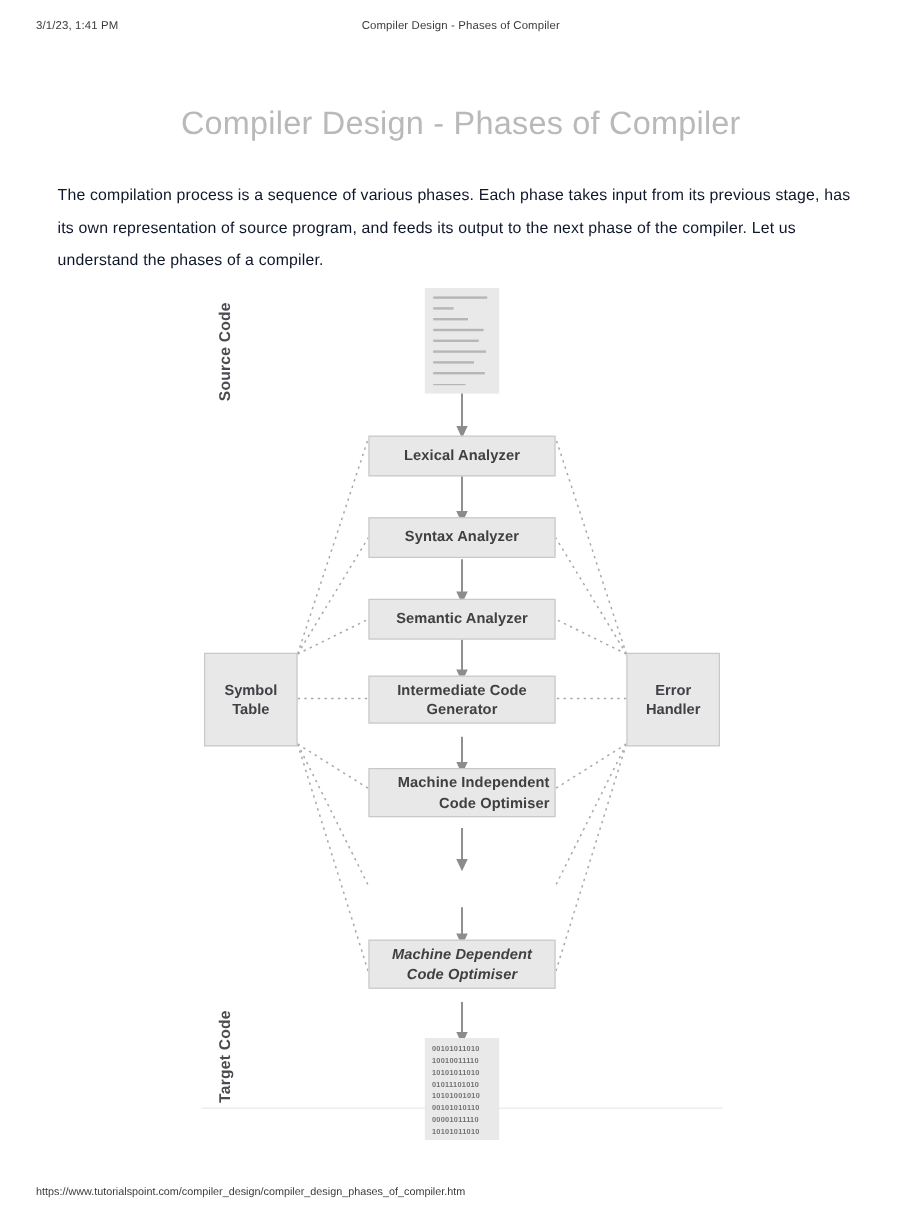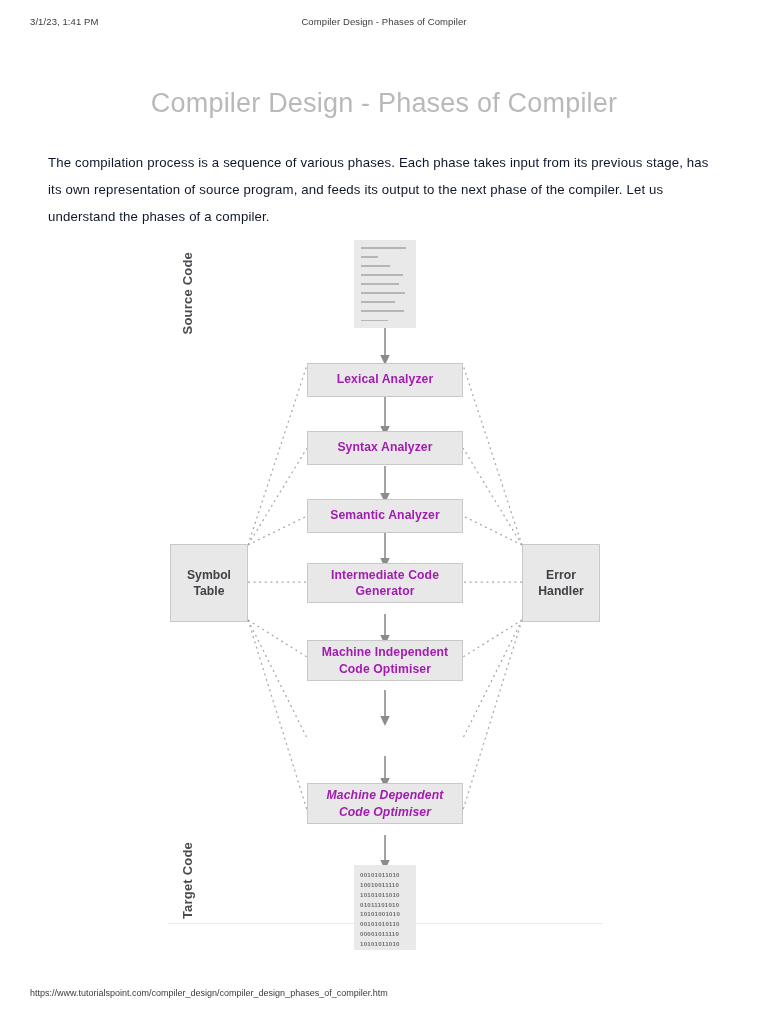--- a/index.html
+++ b/index.html
@@ -76,21 +76,21 @@
     left: 0; top: 0;
     width: 434px;
     height: 692px;
   }
 
   
   .phase-box {
     position: absolute;
     background: #e8e8e8;
     border: 1px solid #c8c8c8;
-    color: #a21caf;
+    color: #404040;
     font-size: 12.2px;
     font-weight: bold;
     display: flex;
     align-items: center;
     justify-content: center;
     text-align: center;
     line-height: 1.25;
     letter-spacing: 0.1px;
     z-index: 3;
   }
@@ -242,21 +242,21 @@
 
       <div class="phase-box" style="left:139px; top:267px; width:156px; height:34px;">
         <span>Semantic Analyzer</span>
       </div>
 
       <div class="phase-box two-line" style="left:139px; top:331px; width:156px; height:40px;">
         <span style="display:block; max-width:140px;">Intermediate Code Generator</span>
       </div>
 
       <div class="phase-box two-line" style="left:139px; top:408px; width:156px; height:41px;">
-        <span style="display:block; max-width:146px;">Machine Independent Code Optimiser</span>
+        <span style="display:block; max-width:146px;text-align:right;">Machine Independent Code Optimiser</span>
       </div>
 
 
       <div class="phase-box two-line" style="left:139px; top:551px; width:156px; height:41px;">
         <span style="display:block; max-width:146px;font-style:italic;">Machine Dependent Code Optimiser</span>
       </div>
 
       <div class="side-box" style="left:2px; top:312px; width:78px; height:78px;">
         <span style="display:block; max-width:58px;">Symbol Table</span>
       </div>

